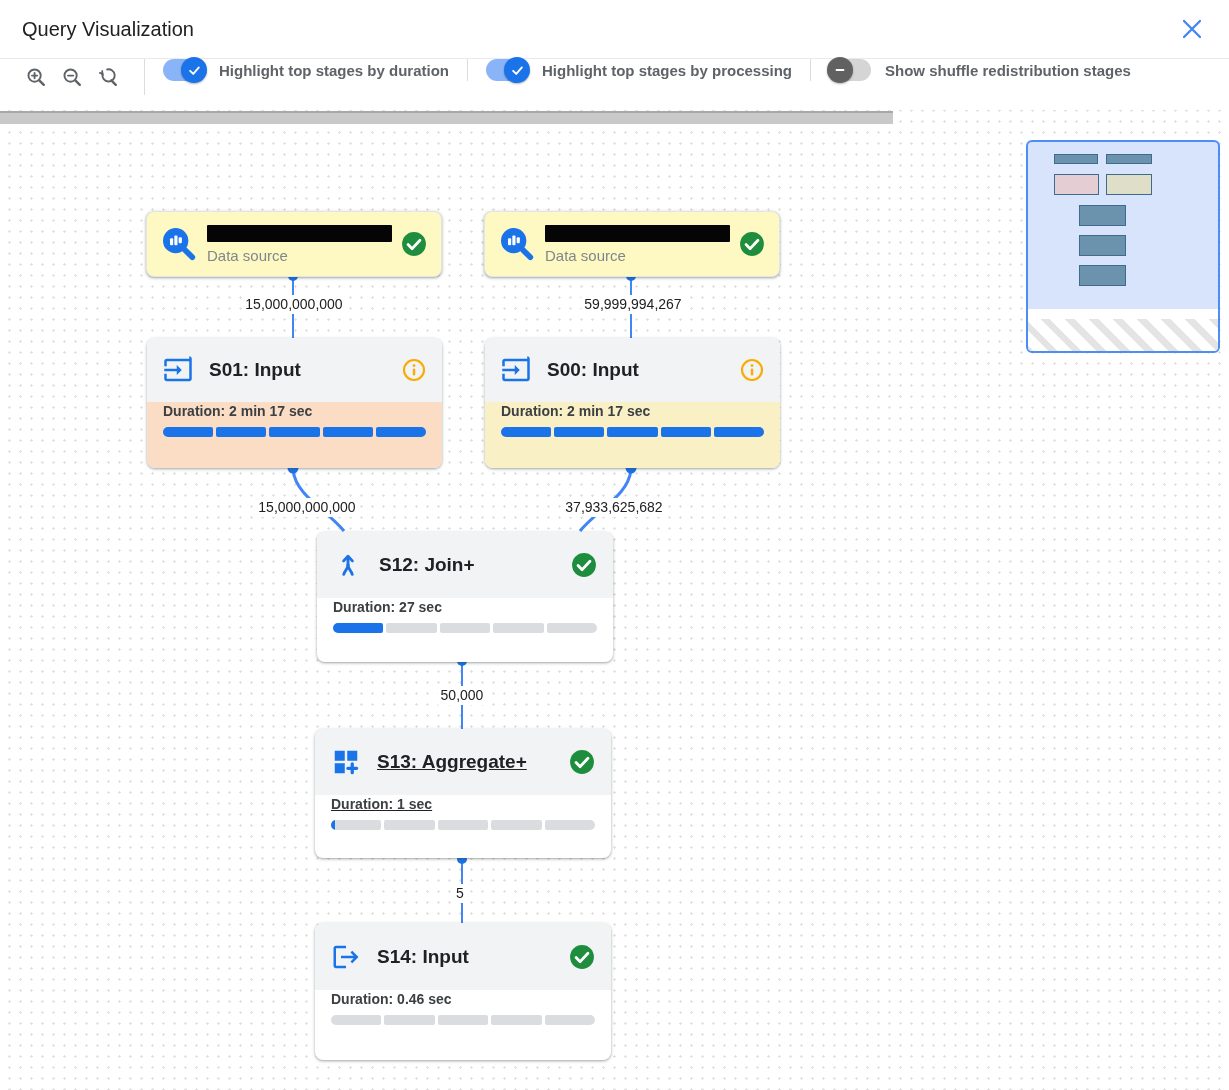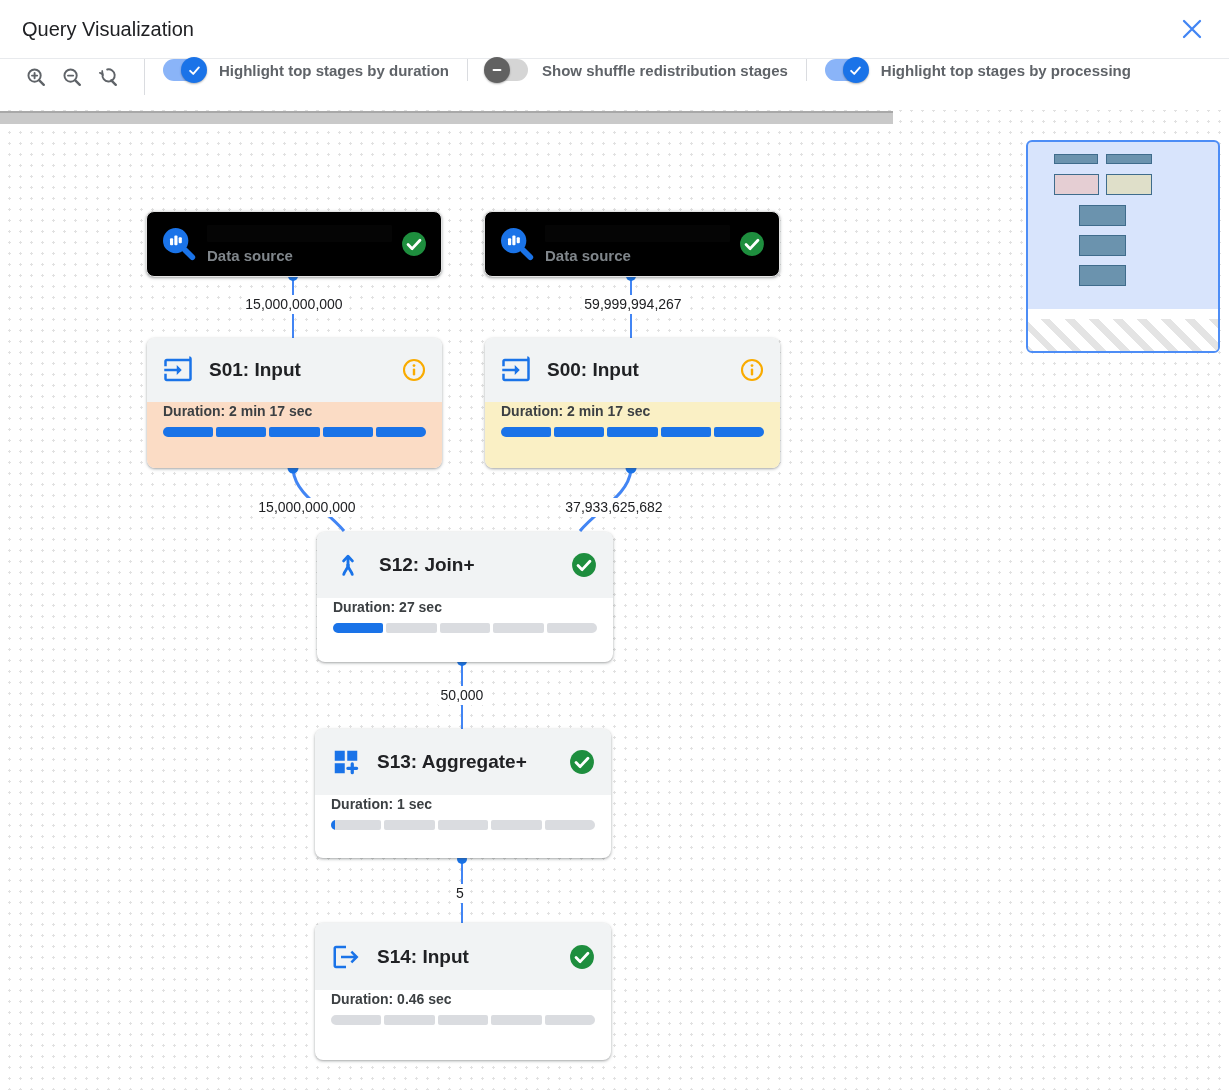--- a/index.html
+++ b/index.html
@@ -52,22 +52,22 @@
     font-size:14px; color:#202124; background:#fff; padding:0 3px; line-height:19px;
     white-space:nowrap;
   }
   
   .node {
     position:absolute; z-index:10; border-radius:8px; overflow:hidden;
     box-shadow:0 1px 2px rgba(60,64,67,.3), 0 1px 3px 1px rgba(60,64,67,.15);
     background:#fff; cursor:pointer;
   }
   .ds-node {
-    background:#000000; border:1px solid #e4e4e4;
-    display:flex; align-items:center; padding:0 14px 0 12px;font-weight:bold;
+    background:#fef9c3; border:1px solid #e4e4e4;
+    display:flex; align-items:center; padding:0 14px 0 12px;
   }
   .ds-mid { flex:1; margin-left:8px; }
   .redacted { width:185px; height:17px; background:#050505; border-radius:1px; margin-bottom:5px; }
   .ds-label { font-size:15px; color:#80868b; }
   .stage-head {
     height:64px; background:#f1f3f4; display:flex; align-items:center;
     padding:0 16px;
   }
   .stage-title { flex:1; margin-left:16px; font-size:19px; font-weight:700; color:#202124; }
   .stage-body { padding:1px 16px 0; }
@@ -132,39 +132,39 @@
       <div class="thumb">
         <svg width="15" height="15" viewBox="0 0 24 24">
             <path d="M5 12.5 L10 17.5 L19 7" stroke="#fff" stroke-width="3" fill="none" stroke-linecap="round" stroke-linejoin="round"></path>
           </svg>
       </div>
     </div>
     <span class="tog-label">Highlight top stages by duration</span>
   </div>
 
   <div class="tgroup">
+    <div class="toggle on">
+      <div class="thumb">
+        <svg width="15" height="15" viewBox="0 0 24 24">
+            <path d="M5 12.5 L10 17.5 L19 7" stroke="#fff" stroke-width="3" fill="none" stroke-linecap="round" stroke-linejoin="round"></path>
+          </svg>
+      </div>
+    </div>
+    <span class="tog-label">Highlight top stages by processing</span>
+  </div>
+
+  <div class="tgroup">
     <div class="toggle off">
       <div class="thumb">
         <svg width="14" height="14" viewBox="0 0 24 24">
             <path d="M6 12 H18" stroke="#fff" stroke-width="3.2" stroke-linecap="round"></path>
           </svg>
       </div>
     </div>
     <span class="tog-label">Show shuffle redistribution stages</span>
-  </div>
-
-  <div class="tgroup">
-    <div class="toggle on">
-      <div class="thumb">
-        <svg width="15" height="15" viewBox="0 0 24 24">
-            <path d="M5 12.5 L10 17.5 L19 7" stroke="#fff" stroke-width="3" fill="none" stroke-linecap="round" stroke-linejoin="round"></path>
-          </svg>
-      </div>
-    </div>
-    <span class="tog-label">Highlight top stages by processing</span>
   </div>
 </div>
 
 <div class="canvas">
   <div class="hscroll"></div>
 </div>
 
 <svg class="edges">
   <g stroke="#4285f4" fill="none">
     <path d="M293 277 V338" stroke-width="2"></path>
@@ -344,21 +344,21 @@
         <div class="seg" style="background: rgb(218, 220, 224);">
           <div class="fill" style="width: 0%; background: rgb(26, 115, 232);"></div>
         </div>
         <div class="seg" style="background: rgb(218, 220, 224);">
           <div class="fill" style="width: 0%; background: rgb(26, 115, 232);"></div>
         </div>
       </div>
   </div>
 </div>
 
-<div class="node" style="left:315px; top:729px; width:296px; height:129px;">
+<div class="node" style="left:315px; top:729px; width:296px; height:129px;text-decoration:underline;">
   <div class="stage-head" style="height:66px;">
     <span class="icon">
       <svg width="30" height="30" viewBox="0 0 24 24">
         <rect x="3" y="3" width="8" height="8" fill="#1a73e8"></rect>
         <rect x="13" y="3" width="8" height="8" fill="#1a73e8"></rect>
         <rect x="3" y="13" width="8" height="8" fill="#1a73e8"></rect>
         <path d="M17 13.5 V20.5 M13.5 17 H20.5" stroke="#1a73e8" stroke-width="2.6" stroke-linecap="round"></path>
       </svg>
     </span>
     <span class="stage-title">S13: Aggregate+</span>

